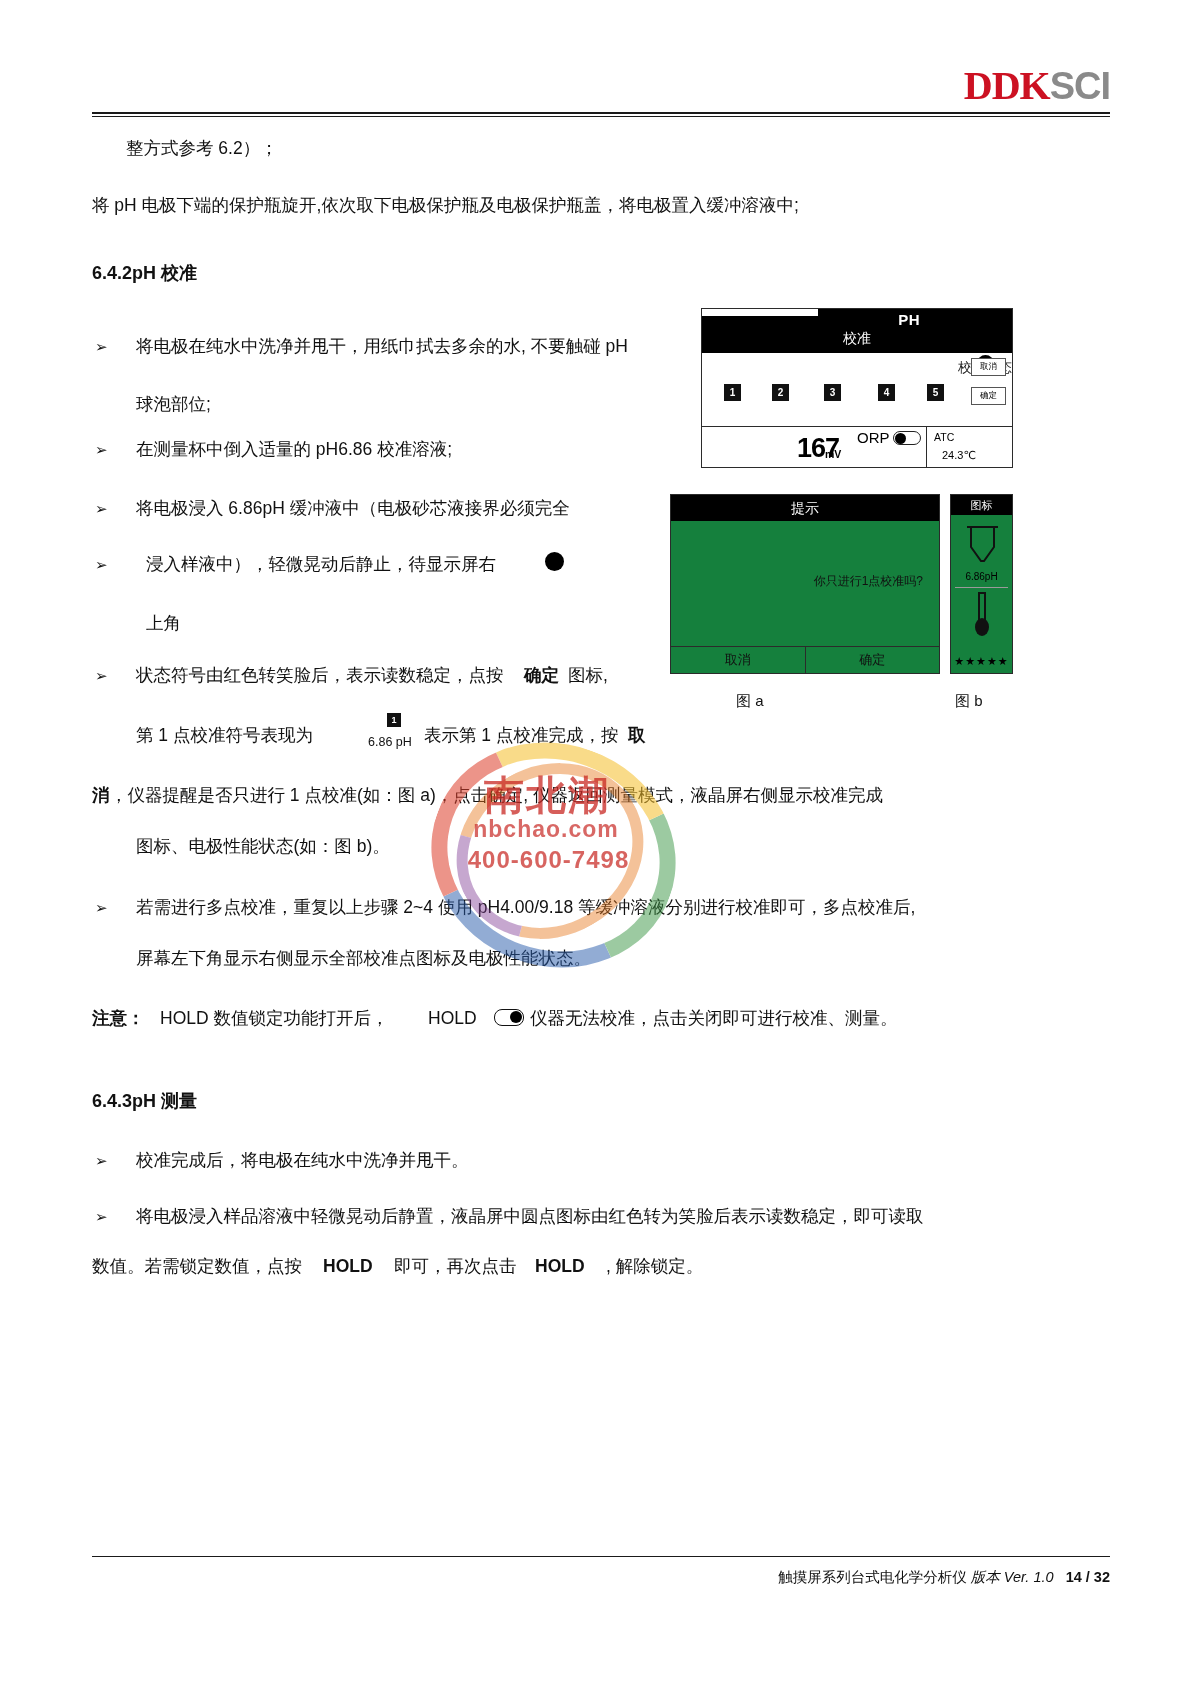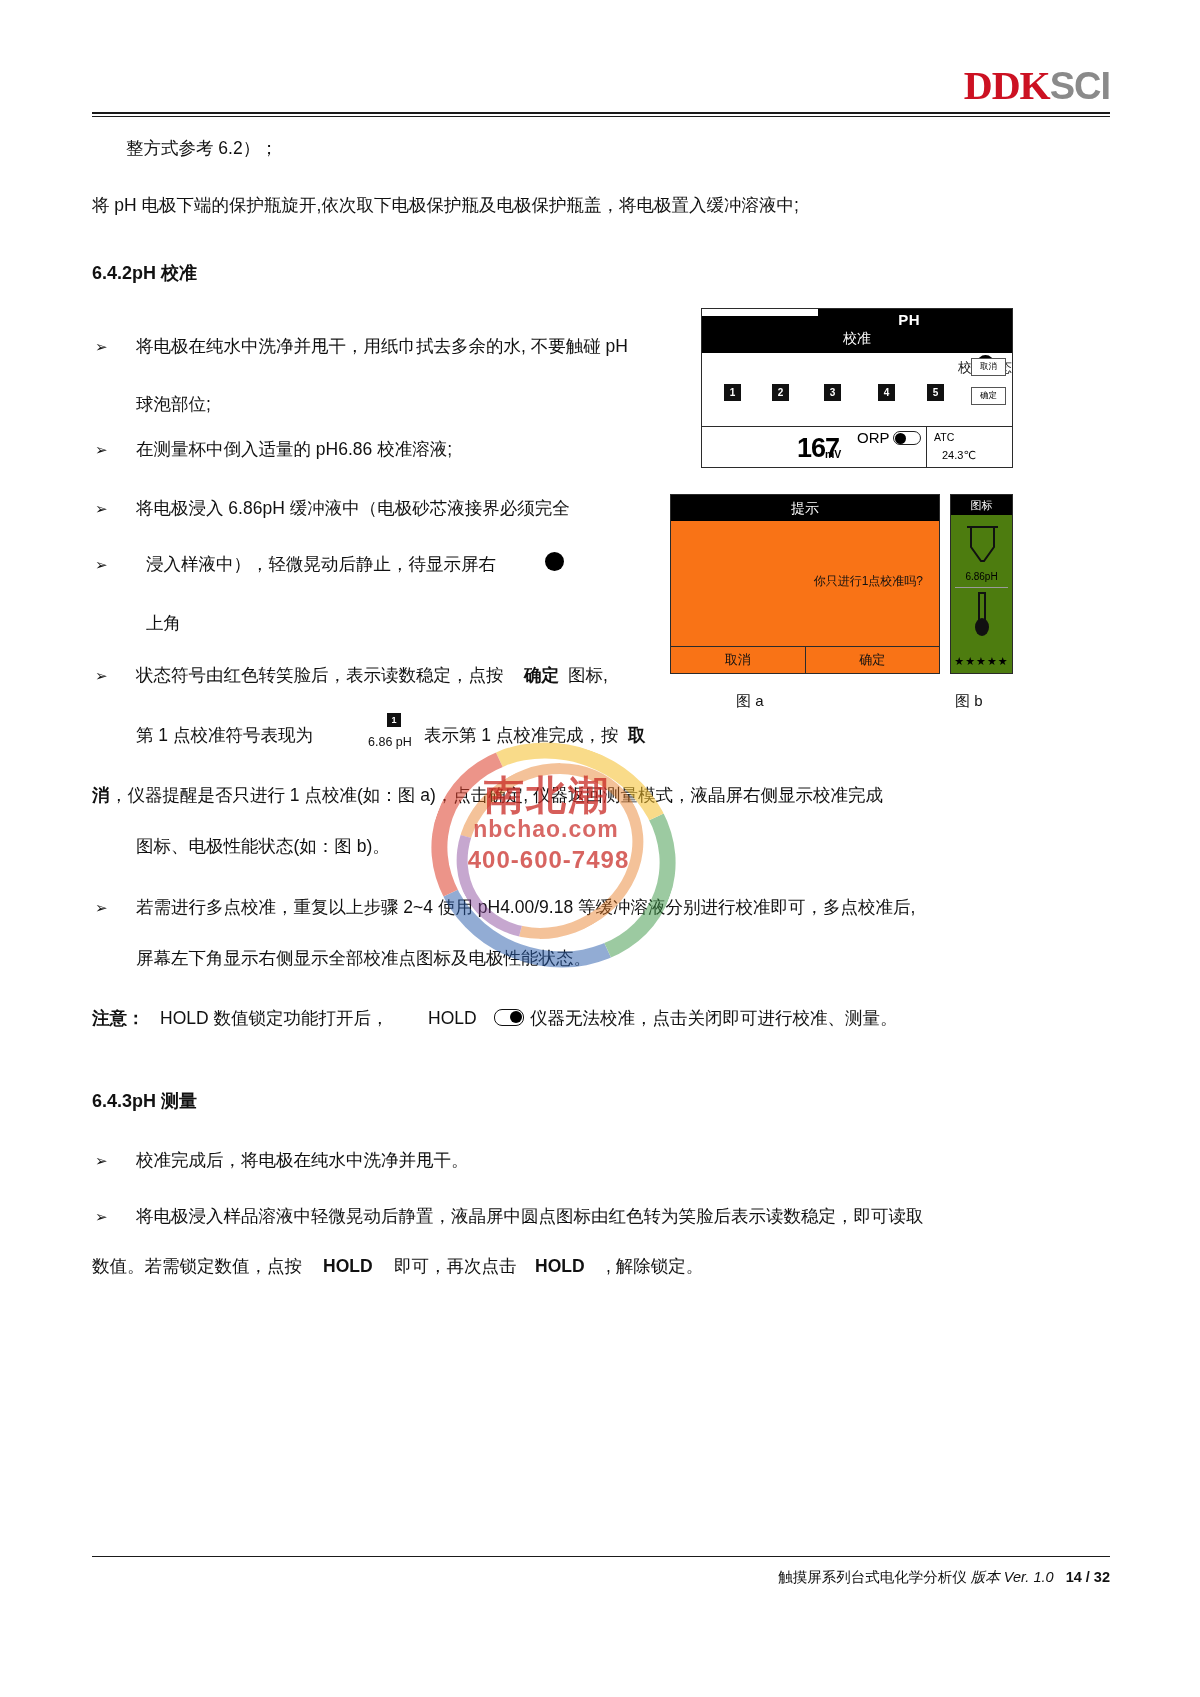--- a/index.html
+++ b/index.html
@@ -91,38 +91,38 @@
   .dev1 .toggle:before{
     content:"";position:absolute;left:1px;top:1px;width:11px;height:11px;border-radius:50%;background:#000;
   }
   .dev1 .sep{position:absolute;left:224px;top:0;bottom:0;width:1px;background:#2b2b2b;}
   .dev1 .atc{position:absolute;left:232px;top:4px;font-size:10.5px;}
   .dev1 .temp{position:absolute;left:240px;top:22px;font-size:11px;}
 
   
   .dev2{
     position:absolute;left:670px;top:494px;width:270px;height:180px;
-    background:#f97316;border:1px solid #2b2b2b;box-sizing:border-box;
+    background:#15803d;border:1px solid #2b2b2b;box-sizing:border-box;
   }
   .dev2 .titlebar{height:26px;background:#000;color:#fff;text-align:center;font-size:14px;line-height:26px;}
   .dev2 .msg{
     position:absolute;left:0;right:16px;top:78px;text-align:right;font-size:12px;color:#111;
   }
   .dev2 .btnrow{
     position:absolute;left:0;right:0;bottom:0;height:26px;border-top:1px solid #2b2b2b;display:flex;
   }
   .dev2 .btnrow > div{
     flex:1;text-align:center;font-size:13px;line-height:26px;color:#111;
   }
   .dev2 .btnrow > div:first-child{border-right:1px solid #2b2b2b;}
 
   
   .dev3{
     position:absolute;left:950px;top:494px;width:63px;height:180px;
-    background:#4d7c0f;border:1px solid #2b2b2b;box-sizing:border-box;
+    background:#15803d;border:1px solid #2b2b2b;box-sizing:border-box;
   }
   .dev3 .titlebar{height:20px;background:#000;color:#fff;text-align:center;font-size:11px;line-height:20px;}
   .dev3 .beaker{position:absolute;left:0;right:0;top:26px;height:44px;}
   .dev3 .phlabel{position:absolute;left:0;right:0;top:76px;text-align:center;font-size:10px;}
   .dev3 .divider{position:absolute;left:4px;right:4px;top:92px;height:1px;background:#9a9a9a;}
   .dev3 .probe{position:absolute;left:0;right:0;top:96px;height:48px;}
   .dev3 .stars{position:absolute;left:0;right:0;bottom:5px;text-align:center;font-size:11px;letter-spacing:1px;}
 
   .figcap{position:absolute;font-size:15px;color:#111;}
 

